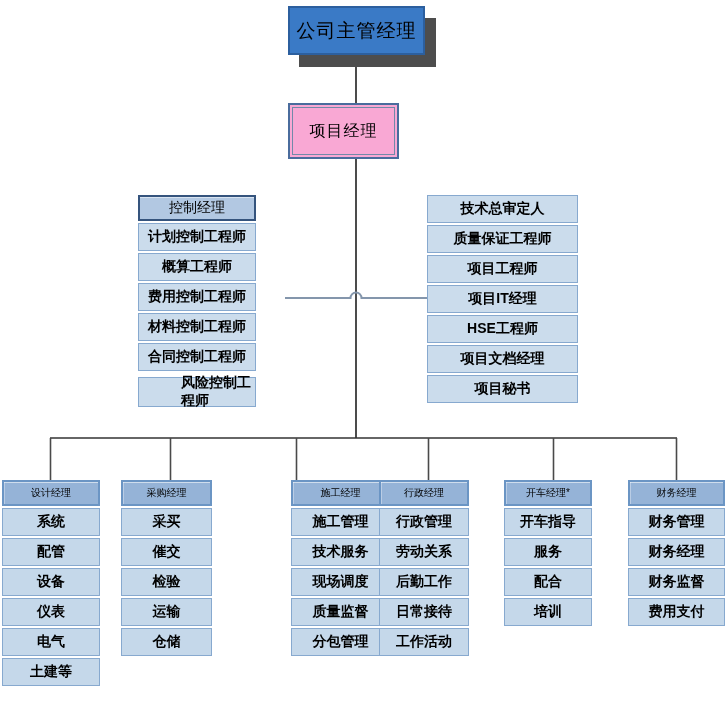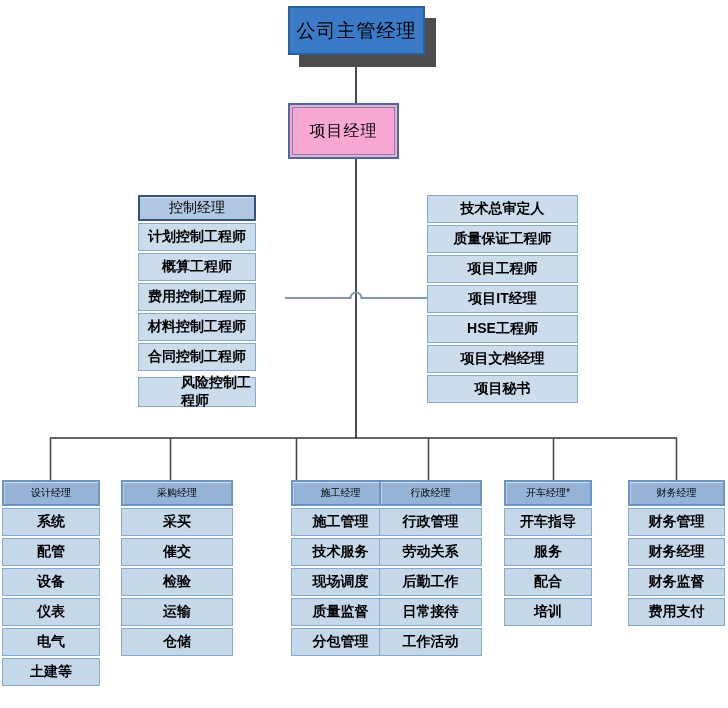--- a/index.html
+++ b/index.html
@@ -56,23 +56,23 @@
   .dept{position:absolute;top:480px;display:flex;flex-direction:column;gap:2px;}
   .dept-header{
     box-sizing:border-box;height:26px;flex:0 0 26px;
     background:#95b3d7;border:2px solid #6b95c4;
     display:flex;align-items:center;justify-content:center;
     font-size:10px;font-weight:500;
     box-shadow:inset 0 1px 0 rgba(255,255,255,.55), inset 1px 0 0 rgba(255,255,255,.35);
   }
   .dept .cell{background:#c5d8ea;}
   .dept-1{left:2px;width:98px;}
-  .dept-2{left:121px;width:112px;}
+  .dept-2{left:121px;width:91px;}
   .dept-3{left:247px;width:99px;padding-left:44px;}
-  .dept-4{left:379px;width:103px;border-radius:18px;}
+  .dept-4{left:379px;width:90px;border-radius:18px;}
   .dept-5{left:504px;width:88px;}
   .dept-6{left:628px;width:97px;}
 </style>
 </head>
 <body>
 
 <div class="canvas">
 
   <svg class="connectors" width="728" height="708" viewBox="0 0 728 708">
 

